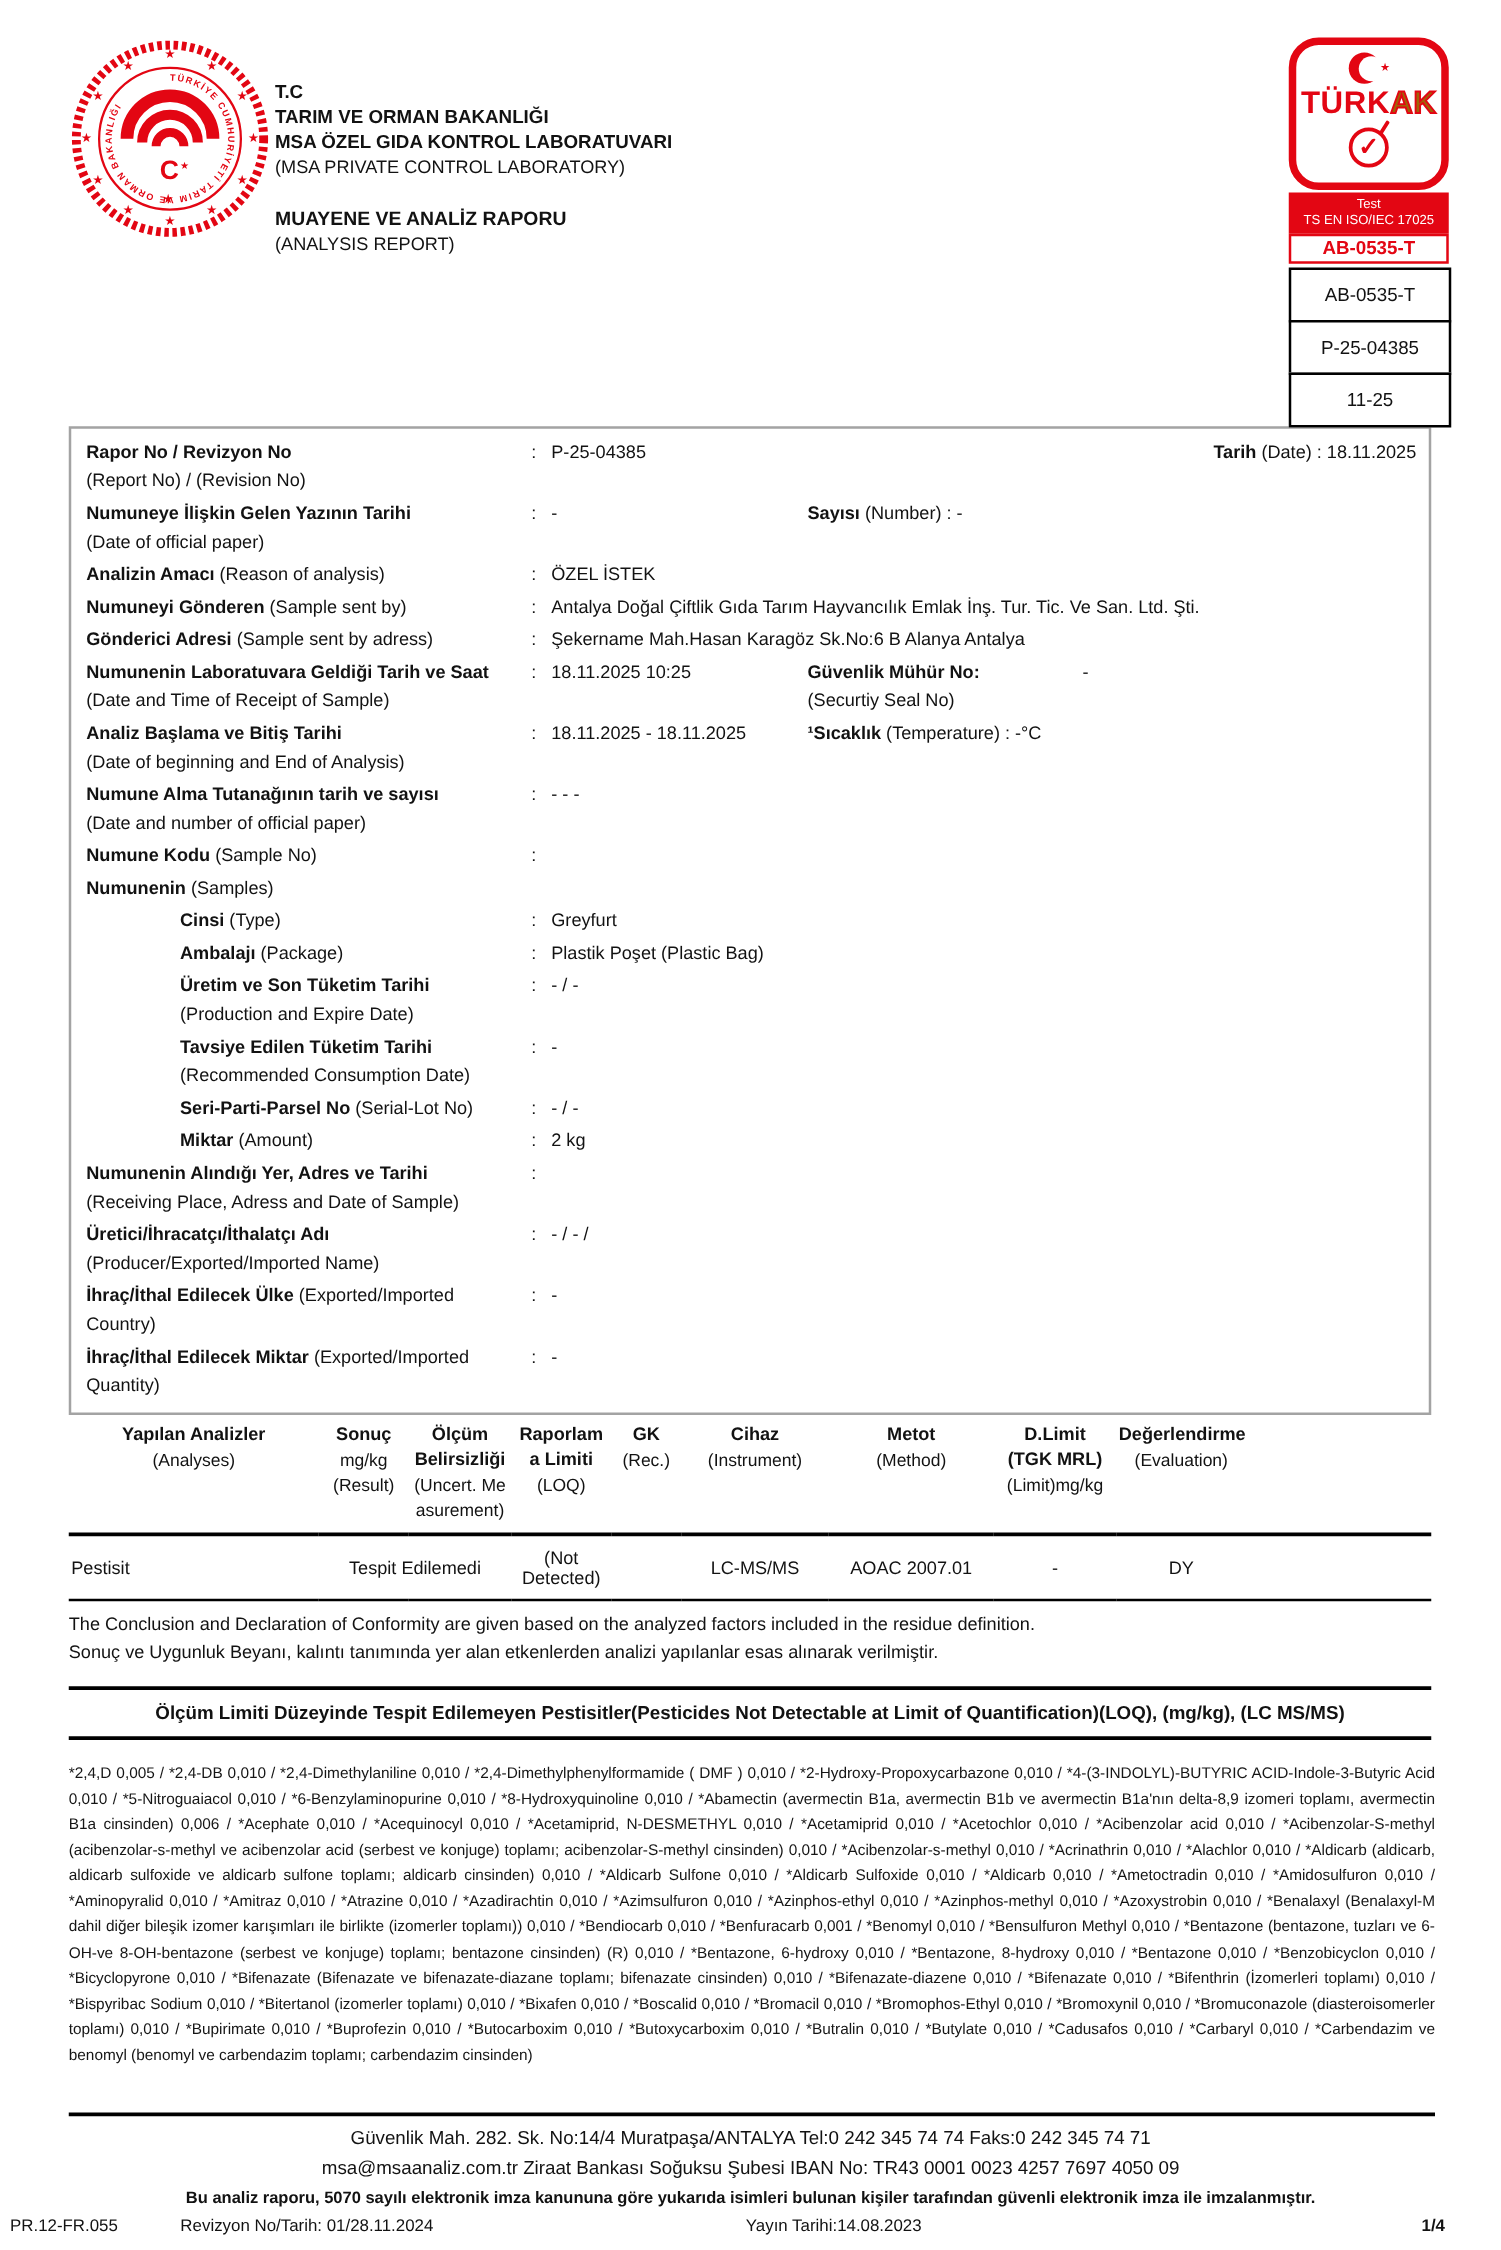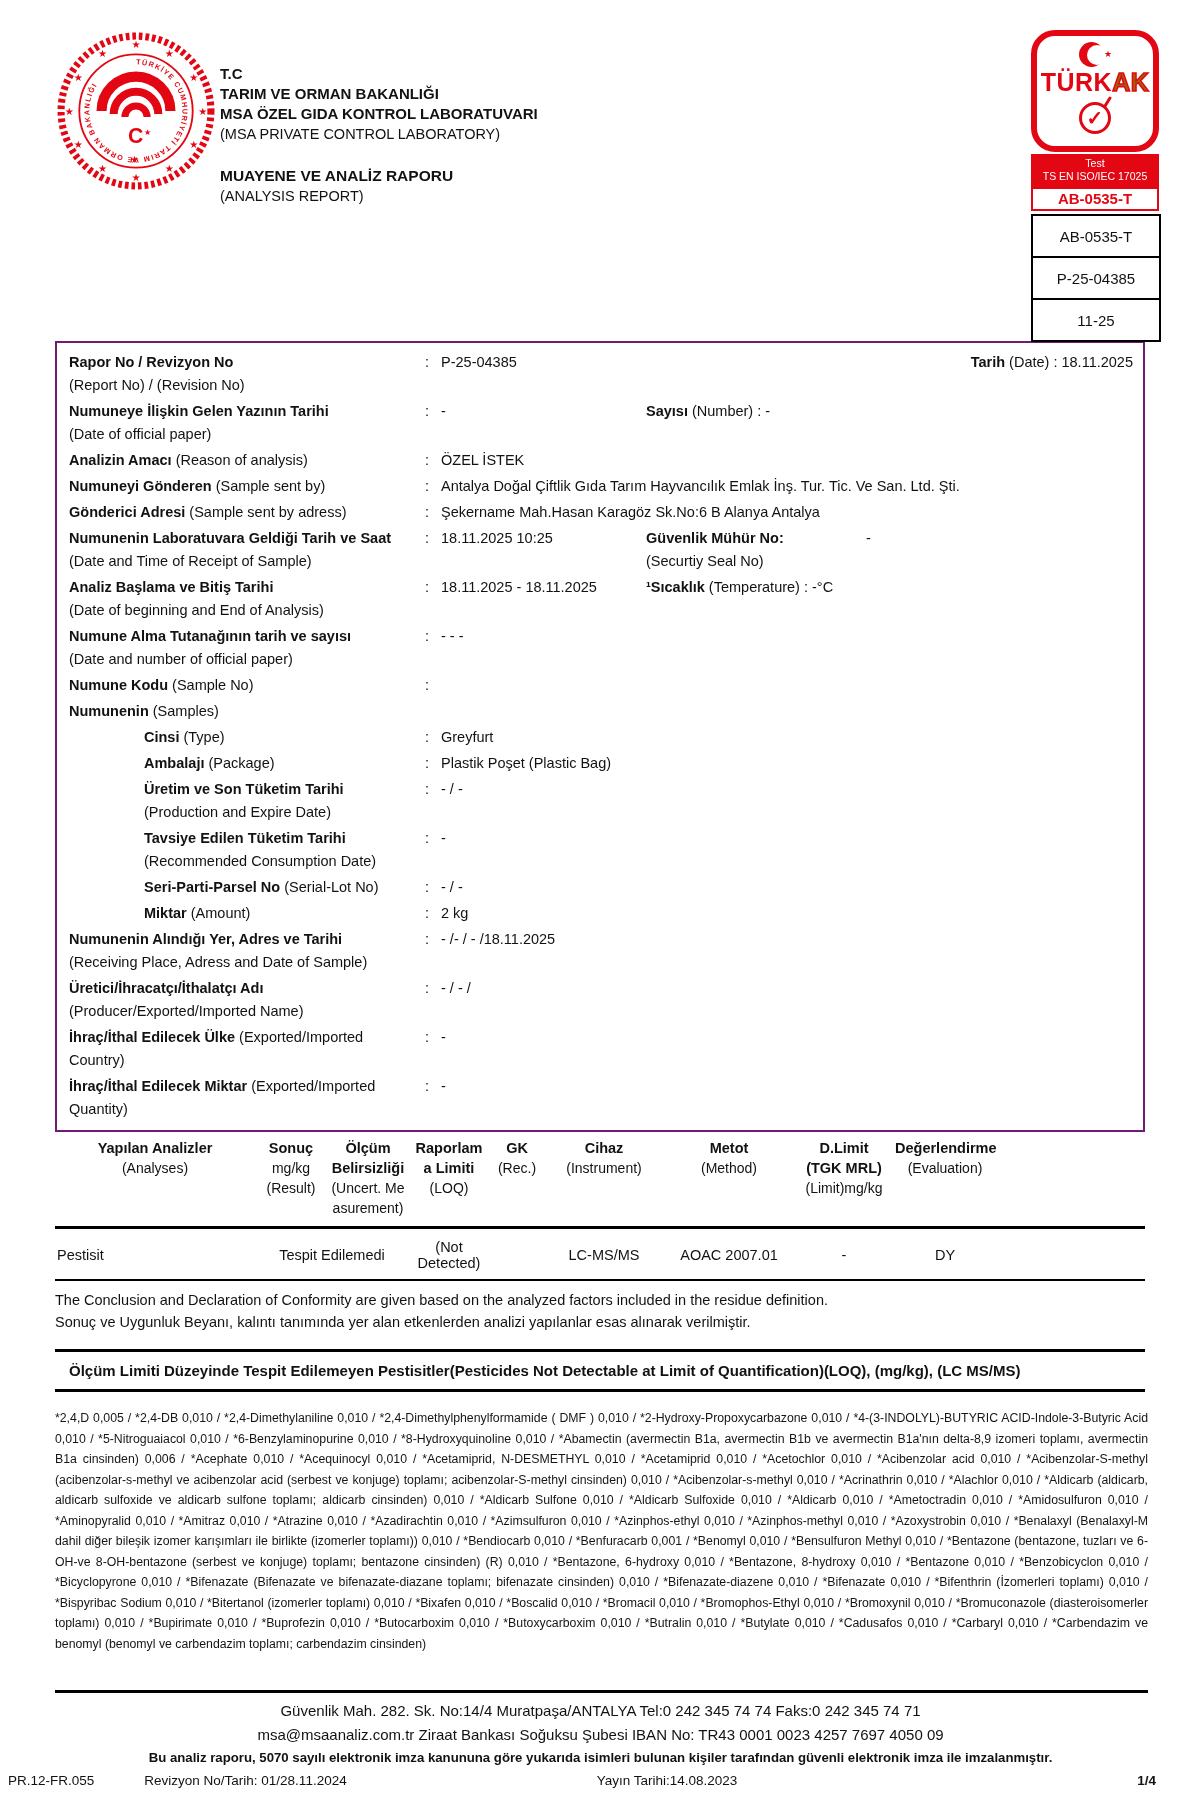--- a/index.html
+++ b/index.html
@@ -36,21 +36,21 @@
                      right:-1px; top:-9px; transform:rotate(32deg); border-radius:1px; }
   .tk-band { width:128px; background:#e30613; color:#fff; text-align:center; font-size:10.5px;
              line-height:13px; padding:3px 0 4px; margin-top:2px; white-space:pre-line; }
   .tk-cert { width:128px; border:2px solid #e30613; color:#e30613; font-weight:bold; font-size:15px;
              text-align:center; padding:1px 0 2px; }
   .ref-table { margin-top:5px; width:130px; }
   .ref-cell { border:2px solid #000; margin-top:-2px; height:44px; line-height:42px;
               text-align:center; font-size:15px; background:#fff; }
 
   
-  .info-box { margin-left:55px; width:1090px; border:2px solid #701a75; padding:8px 6px 6px 12px; }
+  .info-box { margin-left:55px; width:1090px; border:2px solid #a3a3a3; padding:8px 6px 6px 12px; }
   .irow { display:flex; font-size:14.5px; line-height:23px; margin-bottom:3px; }
   .ilabel { width:356px; flex:none; }
   .ilabel .b { font-weight:bold; white-space:nowrap; }
   .ilabel .en { white-space:nowrap; }
   .ilabel .enb { font-weight:normal; }
   .ilabel.ind { padding-left:75px; }
   .icolon { width:16px; flex:none; }
   .ival { flex:1; display:flex; align-items:flex-start; }
   .ival .b { font-weight:bold; }
   .w205 { width:205px; flex:none; }
@@ -66,21 +66,21 @@
   table.results th .sub { font-weight:normal; font-size:14px; white-space:pre-line; display:block; }
   table.results td { text-align:center; font-size:14.5px; padding:10px 2px 8px; border-bottom:2px solid #000; }
   table.results td.left { text-align:left; padding-left:2px; }
   table.results th:last-child, table.results td:last-child { padding-right:150px; white-space:nowrap; }
 
   
   .statements { margin:8px 0 0 55px; width:1090px; font-size:14.5px; line-height:22px; }
 
   
   .loq-header { margin:16px 0 12px 55px; width:1090px; border-top:3px solid #000; border-bottom:3px solid #000;
-                font-weight:bold; font-size:15px; line-height:23px; padding:7px 14px; }
+                text-align:center; font-weight:bold; font-size:15px; line-height:23px; padding:7px 14px; }
   .pesticide-list { margin:16px 0 0 55px; width:1093px; font-size:12.3px; line-height:20.5px;
                     text-align:justify; color:#151515; }
 
   
   .footer { position:absolute; left:0; right:0; bottom:0; padding-bottom:8px; }
   .f-rule { margin-left:55px; width:1093px; border-top:3px solid #000; margin-bottom:6px; }
   .f1, .f2 { text-align:center; font-size:15px; line-height:24px; }
   .f3 { text-align:center; font-size:13.2px; font-weight:bold; line-height:21px; }
   .f4 { display:flex; font-size:13.5px; line-height:22px; padding:2px 45px 0 8px; }
   .f4 .rev { margin-left:50px; }
@@ -303,23 +303,20 @@
     <div class="icolon">:</div>
     <div class="ival">
         <span>2 kg</span>
       </div>
   </div>
 
   <div class="irow">
     <div class="ilabel"><span class="b">Numunenin Alındığı Yer, Adres ve Tarihi</span>
       <div class="enb">(Receiving Place, Adress and Date of Sample)</div></div>
     <div class="icolon">:</div>
-    <div class="ival">
-        <span>- /- / - /18.11.2025</span>
-      </div>
   </div>
 
   <div class="irow">
     <div class="ilabel"><span class="b">Üretici/İhracatçı/İthalatçı Adı</span>
       <div class="enb">(Producer/Exported/Imported Name)</div></div>
     <div class="icolon">:</div>
     <div class="ival">
         <span>- / - /</span>
       </div>
   </div>

